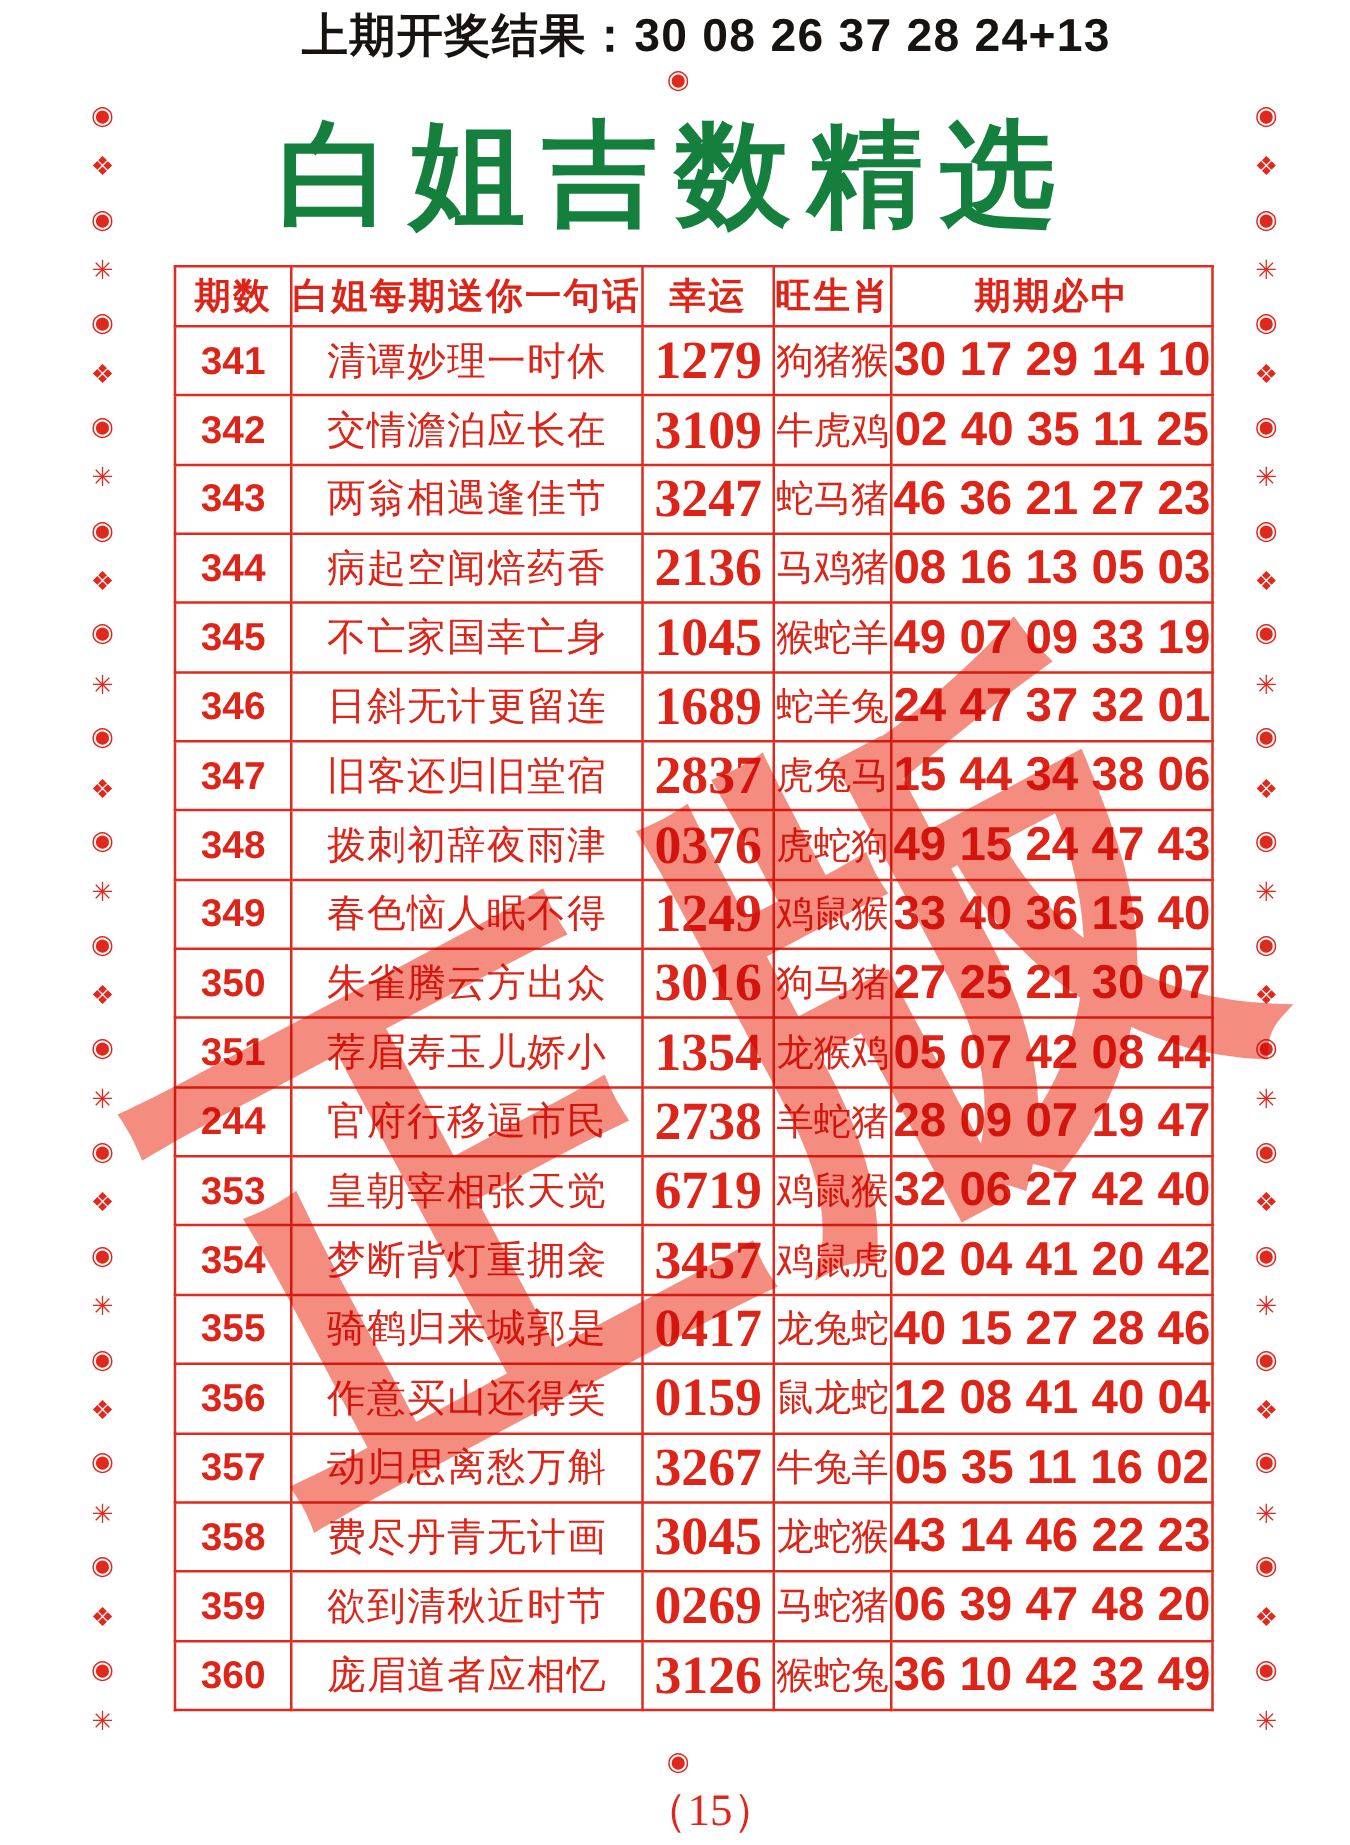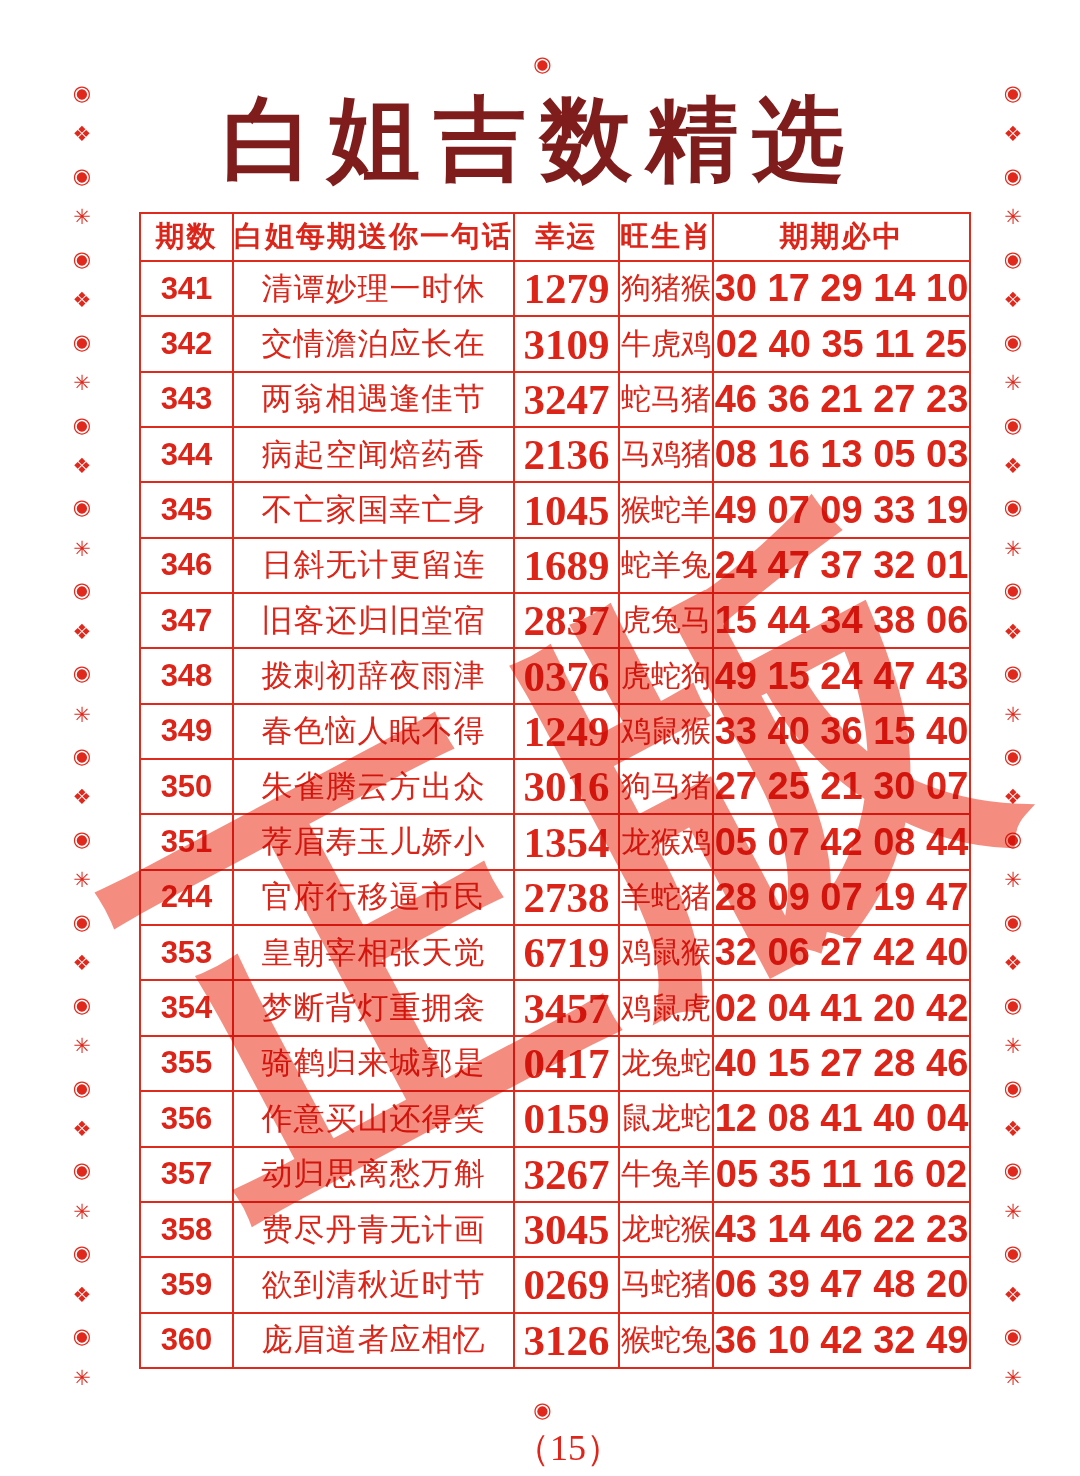--- a/index.html
+++ b/index.html
@@ -21,21 +21,21 @@
   .strip-top   {left:55px; top:46px;  width:975px;height:34px;}
   .strip-bottom{left:55px; top:1392px;width:975px;height:34px;}
   .strip-left  {left:62px; top:82px;  width:40px; height:1306px;flex-direction:column;}
   .strip-right {left:993px;top:82px;  width:40px; height:1306px;flex-direction:column;}
   .strip-left, .strip-right{justify-content:space-between;}
   .strip .orn{text-align:center;width:100%;}
   
   .title{
     position:absolute;top:78px;left:0;width:1080px;margin:0;text-align:center;
     font-family:"Liberation Serif","DejaVu Serif",serif;font-weight:900;
-    font-size:92px;color:#7f1d1d;letter-spacing:14px;white-space:nowrap;
+    font-size:92px;color:#15803d;letter-spacing:14px;white-space:nowrap;
   }
   
   table.predictions{
     position:absolute;left:139px;top:212px;width:830px;
     border-collapse:collapse;table-layout:fixed;
   }
   table.predictions th,table.predictions td{
     border:2px solid #df2b1e;color:#dc2418;text-align:center;
     vertical-align:middle;padding:0;overflow:hidden;white-space:nowrap;
   }
@@ -68,20 +68,21 @@
   .page-number{
     position:absolute;top:1424px;left:0;width:1080px;text-align:center;
     font-family:"Liberation Serif",serif;font-size:36px;color:#e0251b;padding-left:28px;
   }
 </style>
 </head>
 <body>
 
 <div class="page">
 
+  <div class="top-result">上期开奖结果：30 08 26 37 28 24+13</div>
 
   <div class="strip strip-top">
       <span class="orn">◉</span>
     </div>
   <div class="strip strip-bottom">
       <span class="orn">◉</span>
     </div>
   <div class="strip strip-left">
       <span class="orn">◉</span>
       <span class="orn">❖</span>

